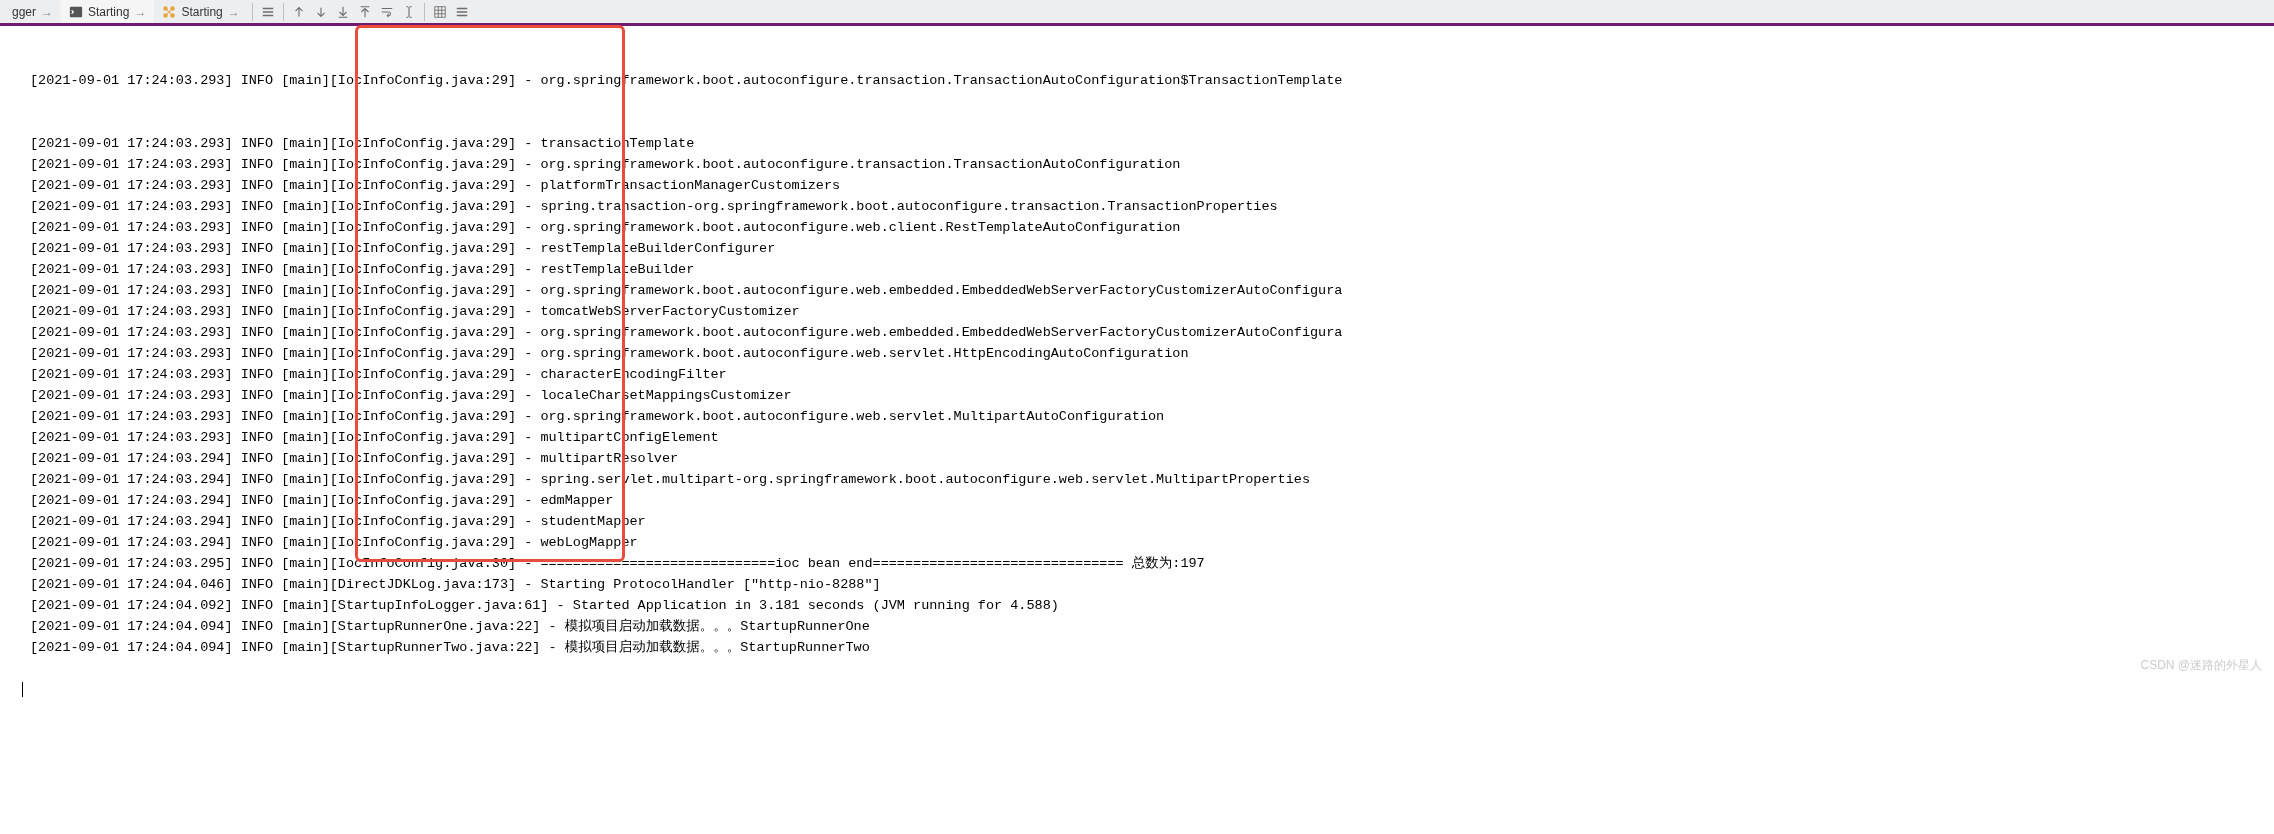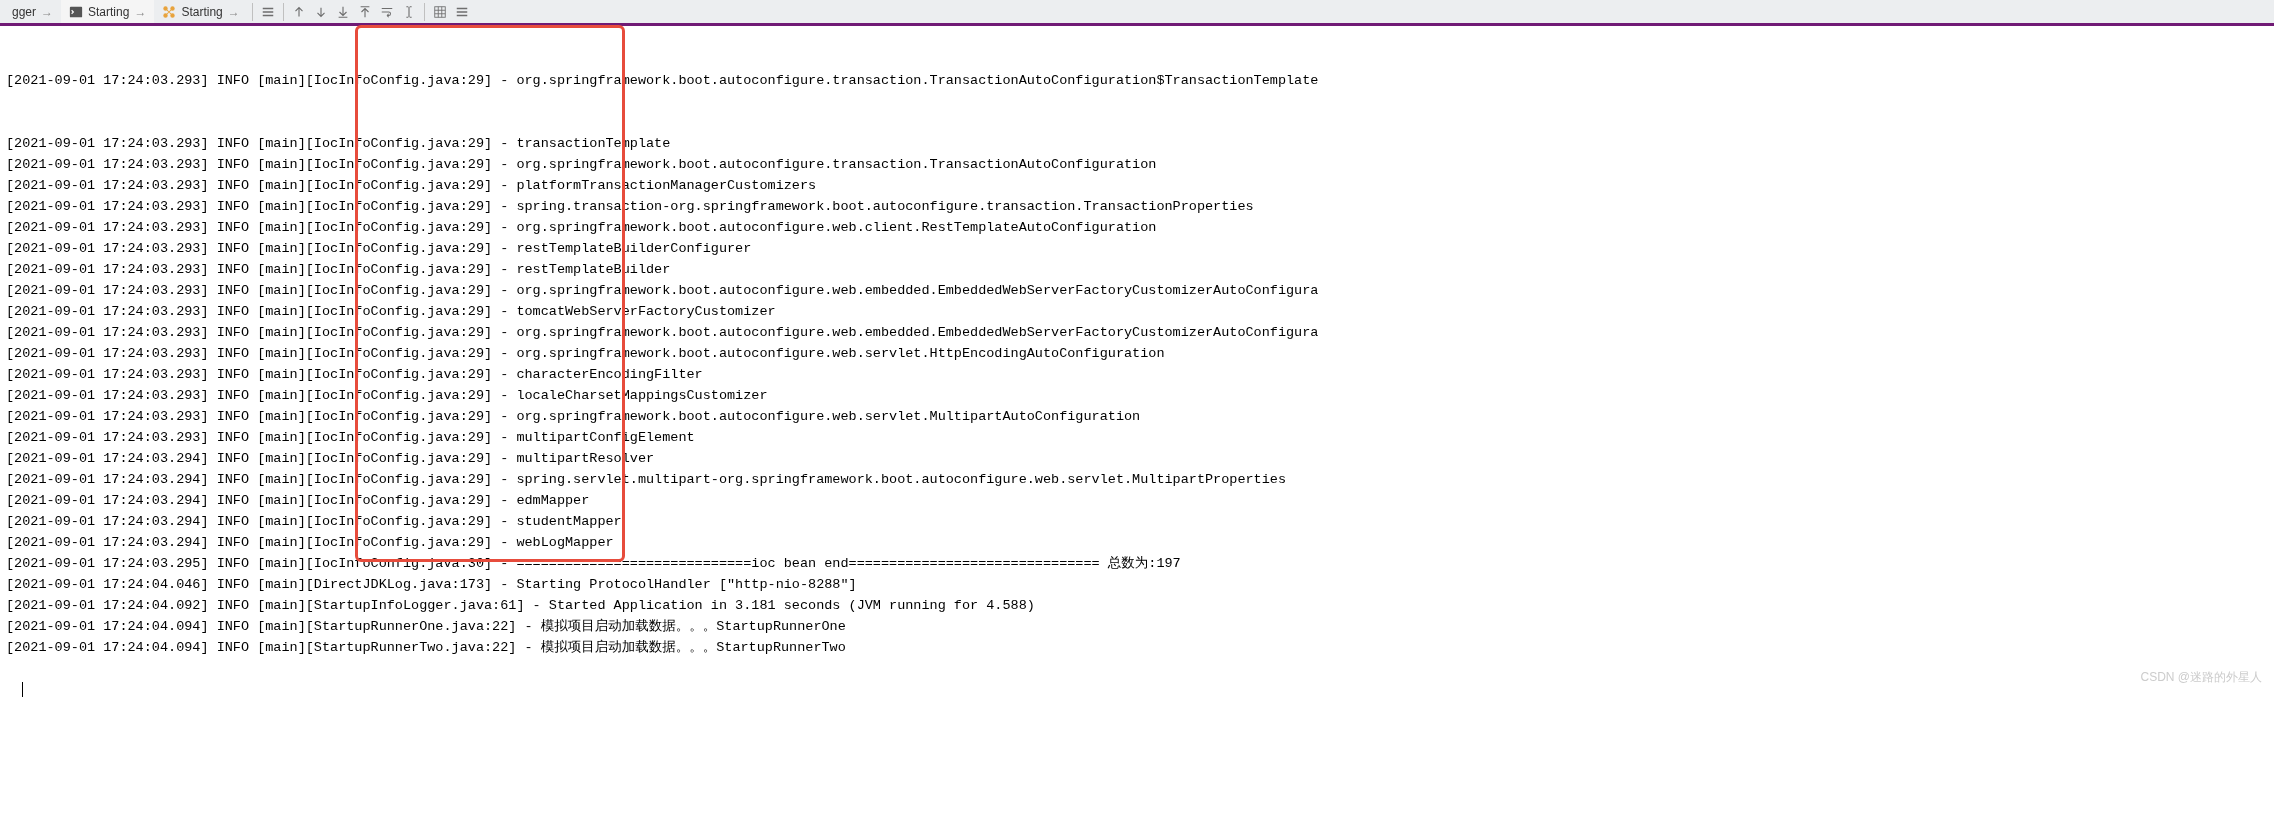--- a/index.html
+++ b/index.html
@@ -70,35 +70,36 @@
     .console-output {
       padding: 2px 6px;
       white-space: pre;
       line-height: 21px;
       font-size: 13.5px;
       letter-spacing: 0;
       position: relative;
     }
     .log-line {
       display: block;
+      margin-left: 24px;
     }
     .highlight-box {
       position: absolute;
       border: 3px solid #e74c3c;
       border-radius: 6px;
       left: 355px;
       top: 25px;
       width: 270px;
       height: 537px;
       pointer-events: none;
     }
     .watermark {
       position: absolute;
       right: 12px;
-      bottom: 16px;
+      bottom: 28px;
       font-family: -apple-system, sans-serif;
       font-size: 12px;
       color: #ccc;
       pointer-events: none;
     }
     .cursor-line {
       display: inline-block;
       width: 1px;
       height: 15px;
       background: #000;

